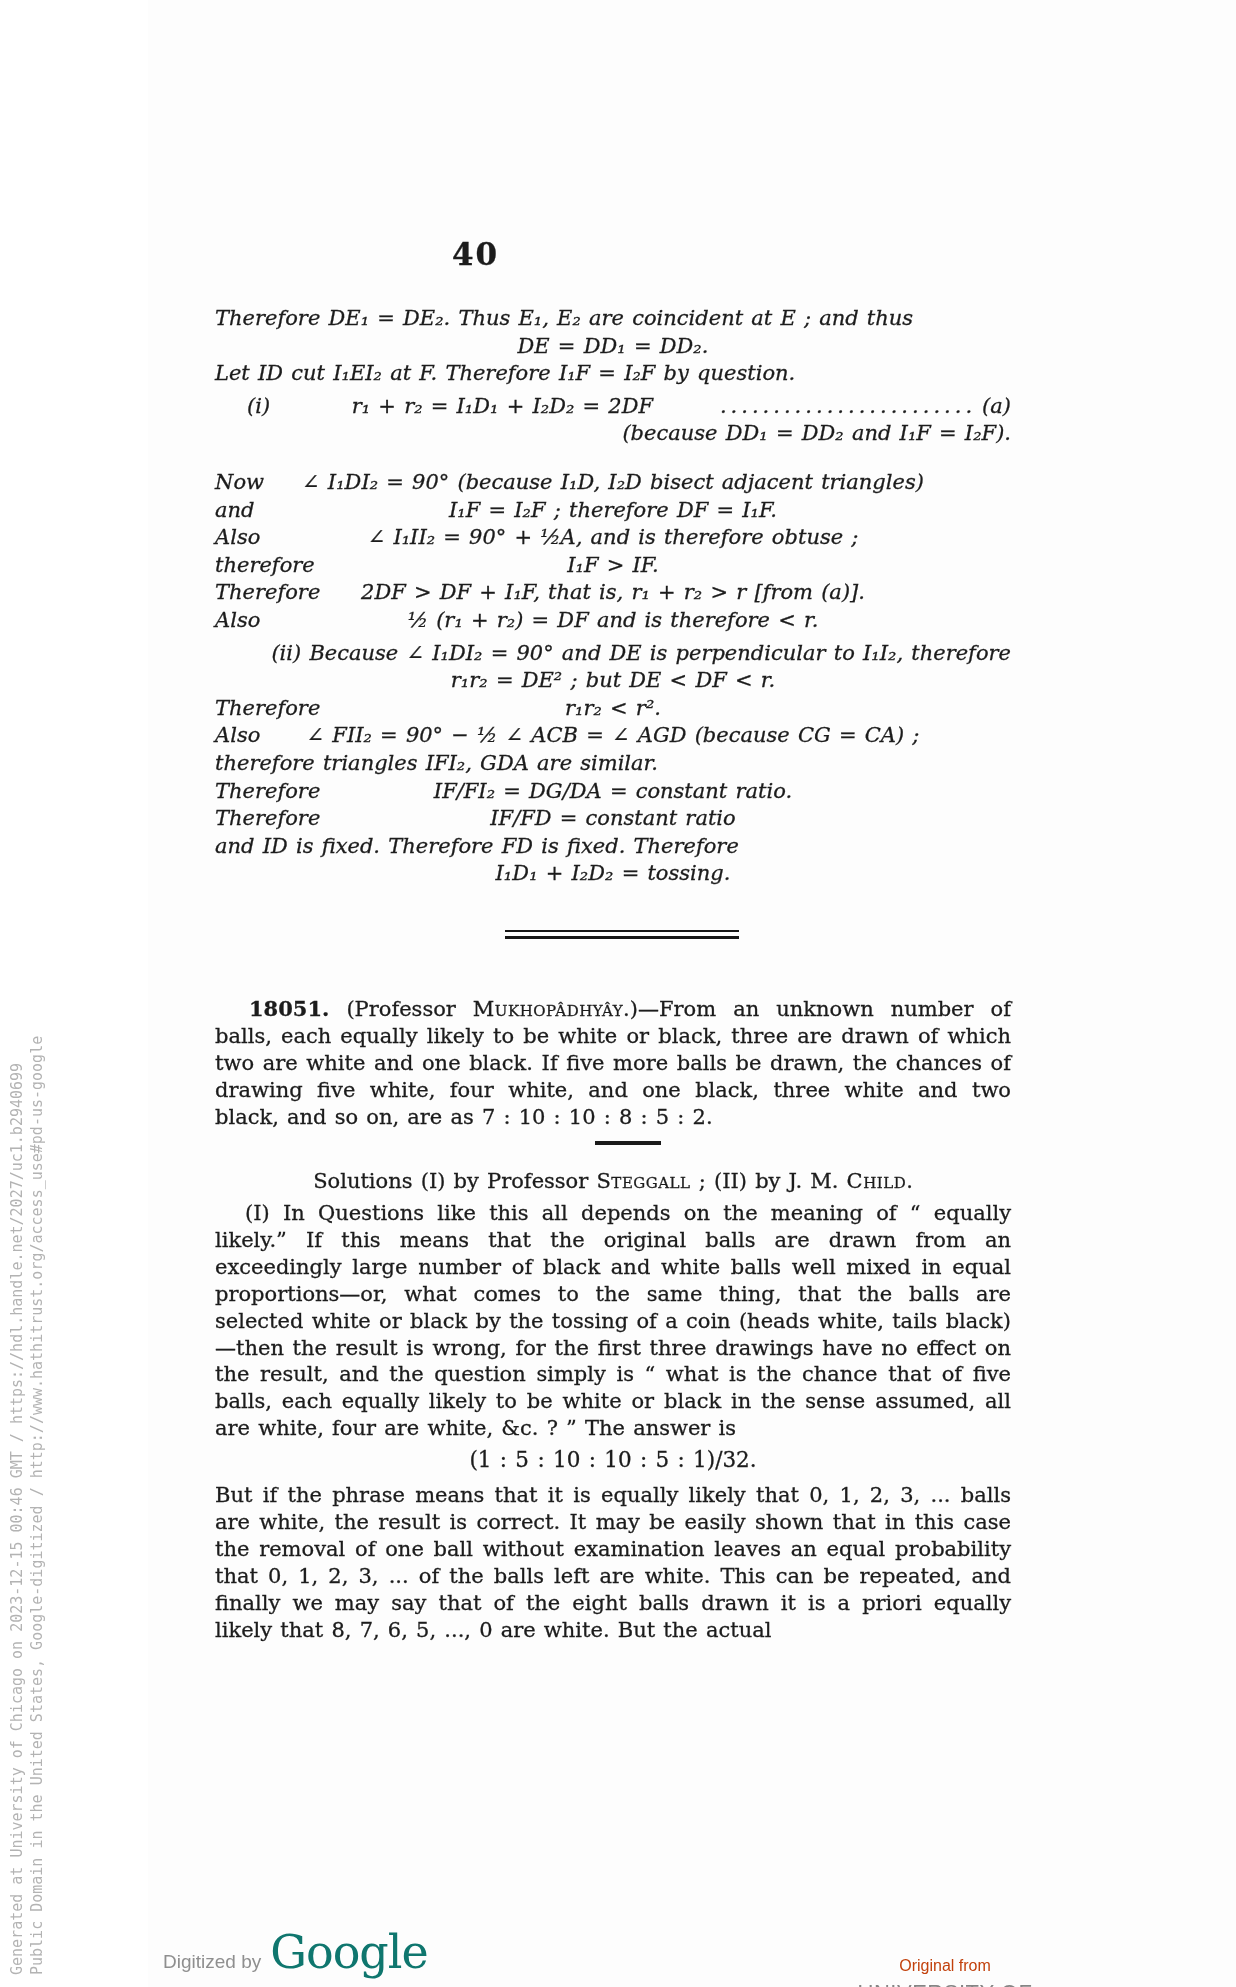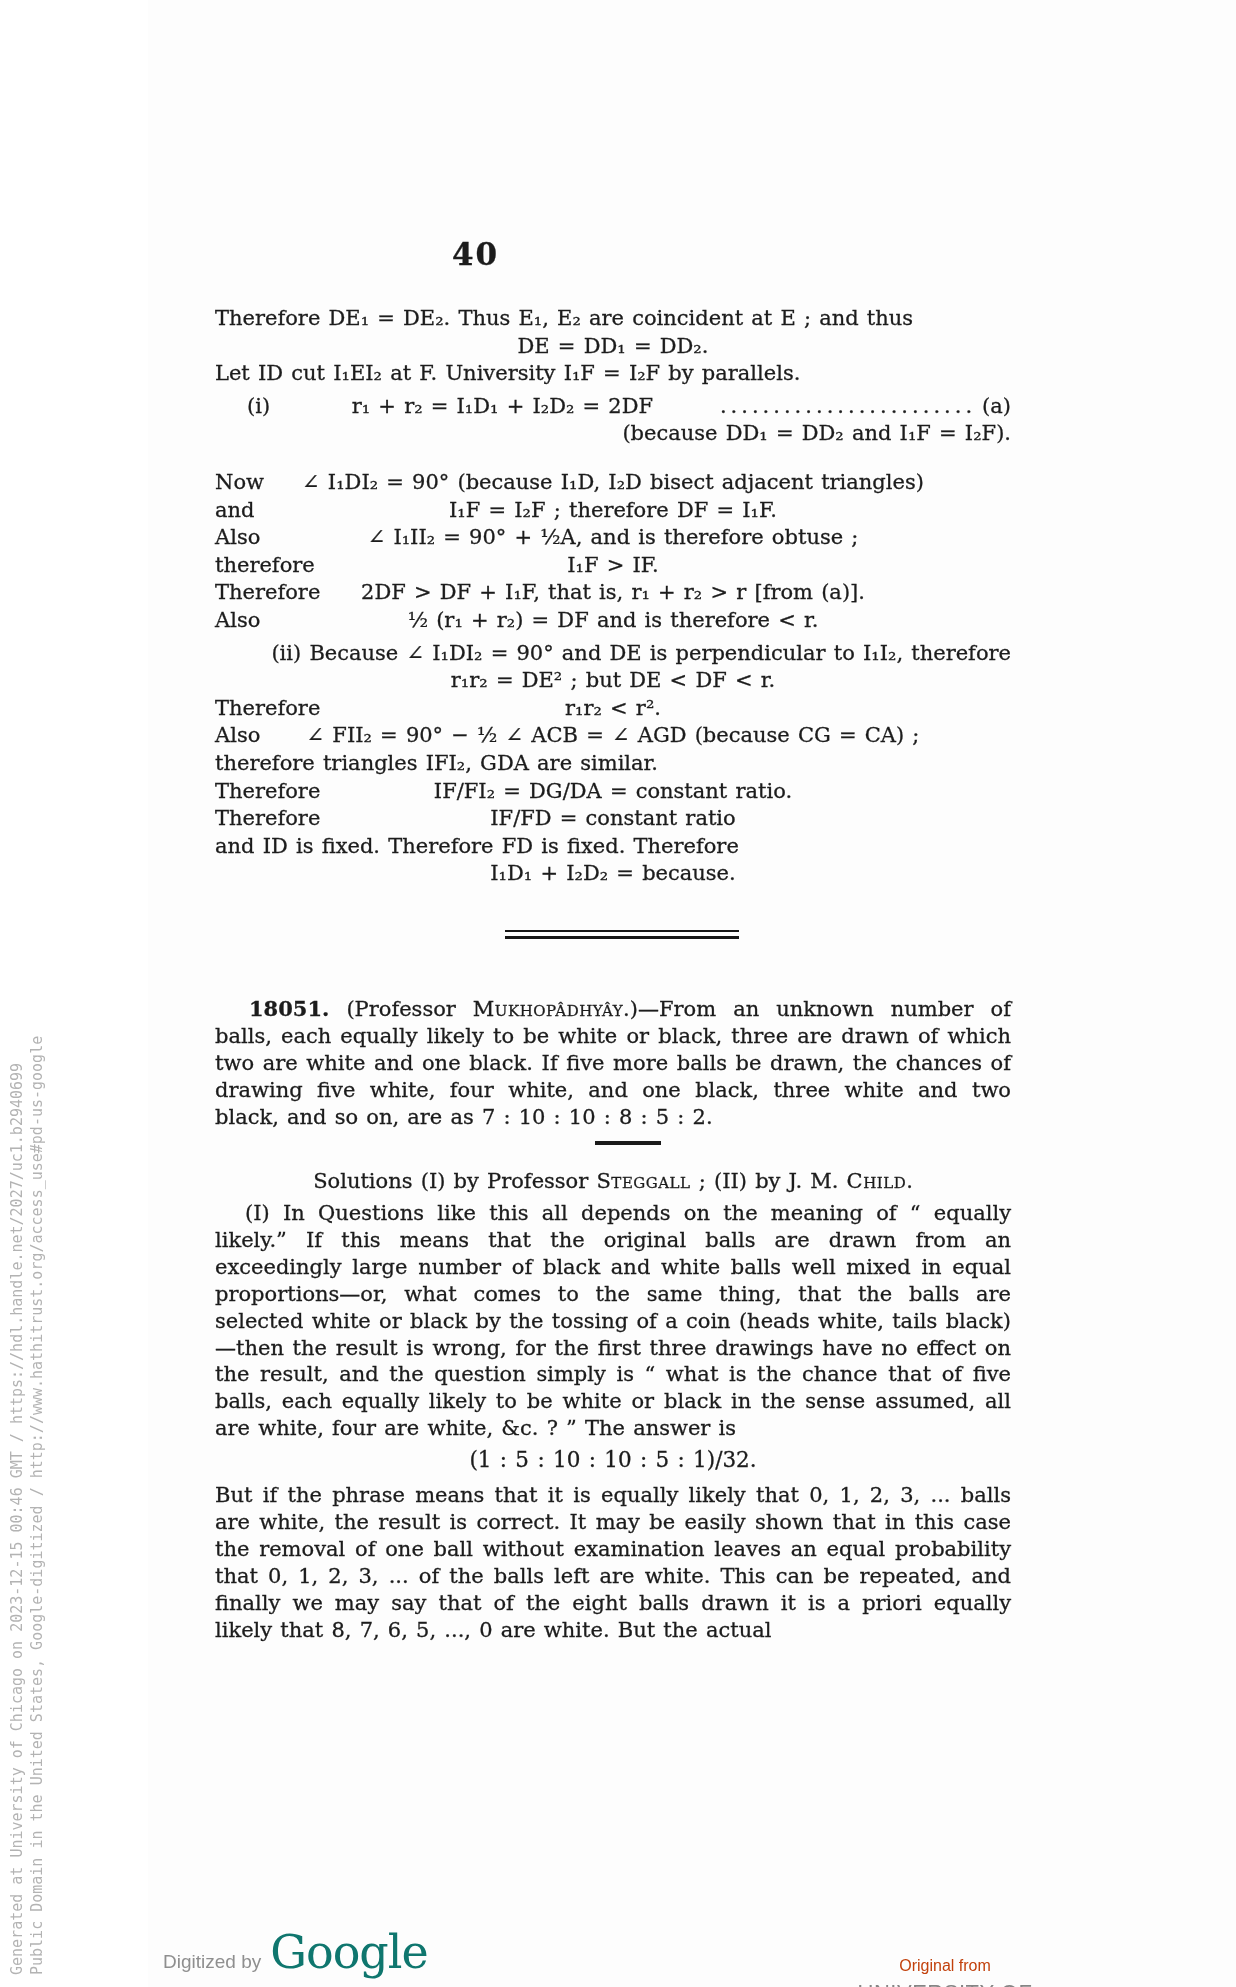--- a/index.html
+++ b/index.html
@@ -11,21 +11,21 @@
 
   
   .margin-note{position:absolute;transform-origin:0 0;transform:rotate(-90deg);
     white-space:nowrap;font-family:"DejaVu Sans Mono",monospace;font-size:15px;
     color:#b3b3b3;-webkit-text-stroke:0; word-spacing:0;}
 
   .page-number{position:absolute;left:452px;top:236px;font-size:31px;font-weight:bold;letter-spacing:2px;}
 
   .content{position:absolute;left:215px;top:0;width:796px;height:100%;}
 
-  #proof{position:absolute;left:0;top:306px;width:100%;font-size:21px;}
+  #proof{position:absolute;left:0;top:306px;width:100%;font-size:21px;font-style:italic;}
   .prow{position:relative;height:27.6px;}
   .prow .plabel{position:absolute;left:0;top:0;}
   .prow.eqnum .plabel{left:32px;}
   .prow .pbody{display:block;}
   .prow.left .pbody{text-align:left;}
   .prow.center .pbody,.prow.label .pbody{text-align:center;}
   .prow.right .pbody{text-align:right;}
   .prow.indent .pbody{text-align:right;padding-left:30px;}
   .prow.eqnum{display:flex;align-items:baseline;}
   .prow.eqnum .pbody{flex:1 1 auto;text-align:center;padding-left:70px;}
@@ -74,21 +74,21 @@
   <div class="content">
 
     <div id="proof">
         <div class="prow left">
           <span class="pbody">Therefore  DE₁ = DE₂.   Thus E₁, E₂ are coincident at E ;  and thus</span>
         </div>
         <div class="prow center">
           <span class="pbody">DE = DD₁ = DD₂.</span>
         </div>
         <div class="prow left">
-          <span class="pbody">Let ID cut I₁EI₂ at F.   University  I₁F = I₂F  by parallels.</span>
+          <span class="pbody">Let ID cut I₁EI₂ at F.   Therefore  I₁F = I₂F  by question.</span>
         </div>
         <div class="prow eqnum" style="margin-top: 5px;">
           <span class="plabel">(i)</span>
           <span class="pbody">r₁ + r₂ = I₁D₁ + I₂D₂ = 2DF</span>
           <span class="eqdots">........................</span>
           <span class="eqtag">(a)</span>
         </div>
         <div class="prow right">
           <span class="pbody">(because  DD₁ = DD₂  and  I₁F = I₂F).</span>
         </div>
@@ -138,21 +138,21 @@
           <span class="pbody">IF/FI₂ = DG/DA = constant ratio.</span>
         </div>
         <div class="prow label">
           <span class="plabel">Therefore</span>
           <span class="pbody">IF/FD = constant ratio</span>
         </div>
         <div class="prow left">
           <span class="pbody">and ID is fixed.   Therefore FD is fixed.   Therefore</span>
         </div>
         <div class="prow center">
-          <span class="pbody">I₁D₁ + I₂D₂ = because.</span>
+          <span class="pbody">I₁D₁ + I₂D₂ = tossing.</span>
         </div>
       </div>
 
     <div class="double-rule">
       <div class="dr1"></div>
       <div class="dr2"></div>
     </div>
 
     <p class="problem"><span class="b">18051.</span><span>  (Professor </span><span class="sc">Mukhopâdhyây</span><span>.)—From an unknown number of balls, each equally likely to be white or black, three are drawn of which two are white and one black.   If five more balls be drawn, the chances of drawing five white, four white, and one black, three white and two black, and so on, are as </span><span>7 : 10 : 10 : 8 : 5 : 2.</span></p>
 

